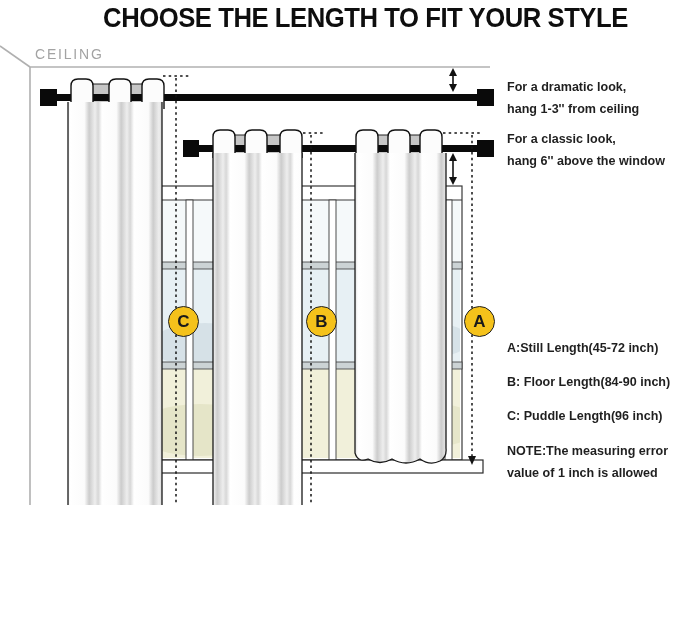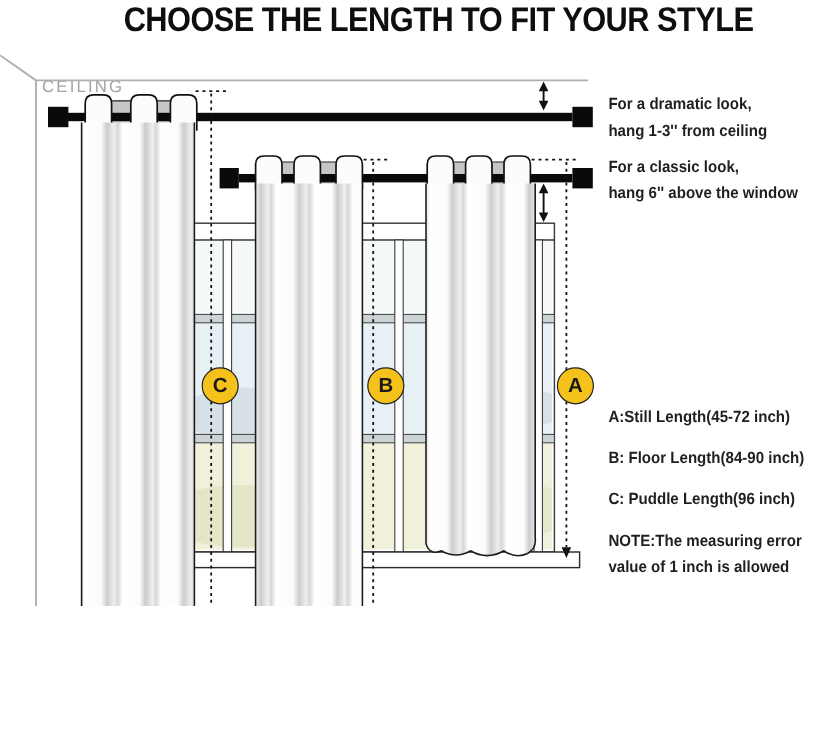--- a/index.html
+++ b/index.html
@@ -3,21 +3,21 @@
 <meta charset="utf-8">
 <style>
   html,body{margin:0;padding:0;background:#fff;}
   .page{position:relative;width:679px;height:505px;background:#fff;overflow:hidden;
         font-family:"Liberation Sans",sans-serif;}
   .title{position:absolute;top:1px;left:52px;width:627px;text-align:center;
          font-size:28.5px;font-weight:700;color:#0e0e0e;letter-spacing:-.5px;
          transform:scaleX(.9);transform-origin:center top;white-space:nowrap;}
   .room-label{position:absolute;color:#a3a3a3;font-size:14px;letter-spacing:1.8px;
               font-weight:400;white-space:nowrap;}
-  .ceiling-label{left:35px;top:64px;}
+  .ceiling-label{left:35px;top:46px;}
   .floor-label{left:404px;top:602px;}
   .rtext{position:absolute;left:507px;color:#1f1f1f;font-size:13.5px;font-weight:700;
          line-height:22px;transform:scaleX(.93);transform-origin:0 0;white-space:nowrap;}
   .tip-dramatic{top:76px;}
   .tip-classic{top:128px;}
   .len-a{top:339px;line-height:18px;}
   .len-b{top:373px;line-height:18px;}
   .len-c{top:407px;line-height:18px;}
   .len-note{top:440px;}
   .marker{position:absolute;width:31px;height:31px;border-radius:50%;background:#F5C21B;

